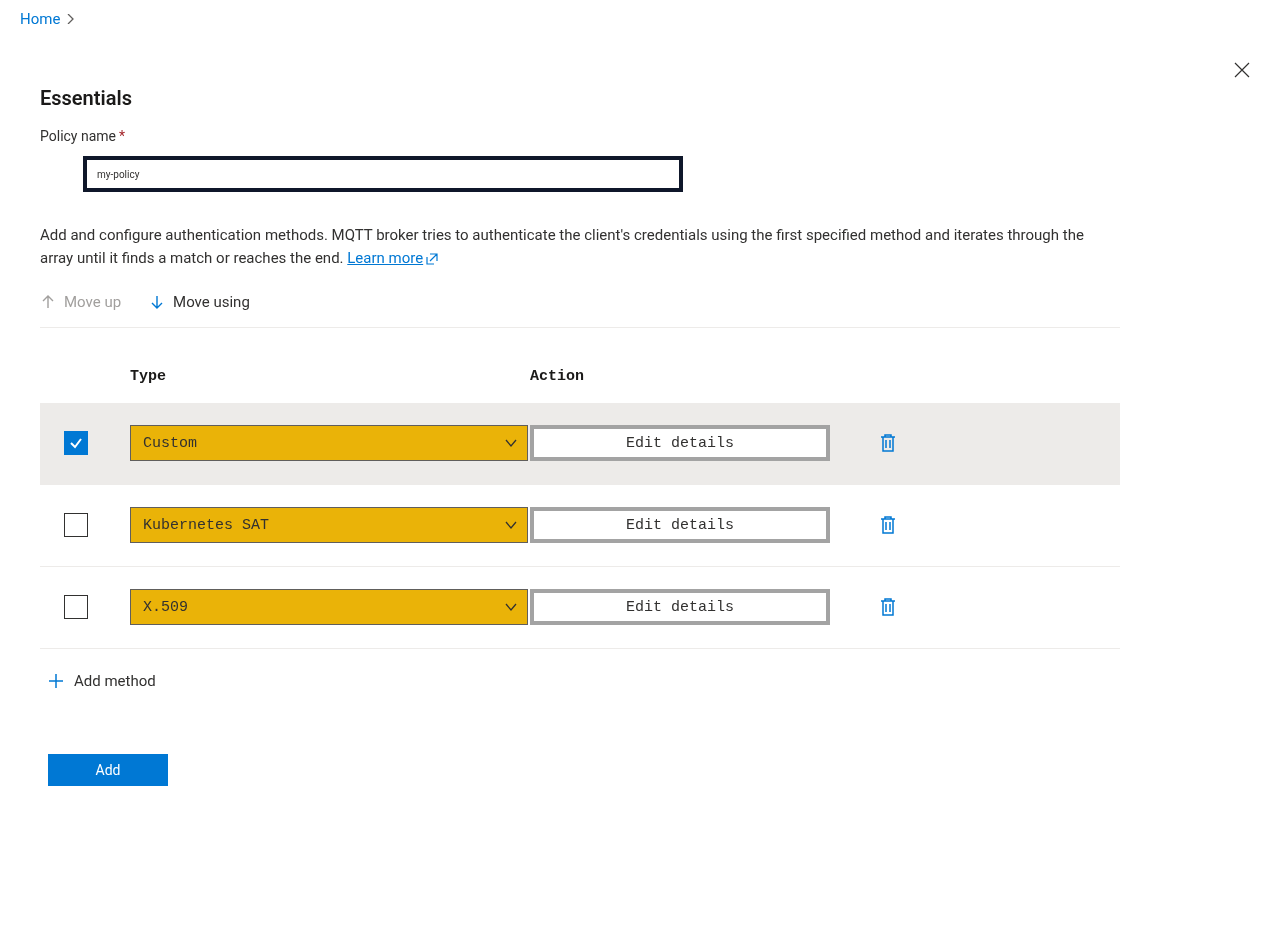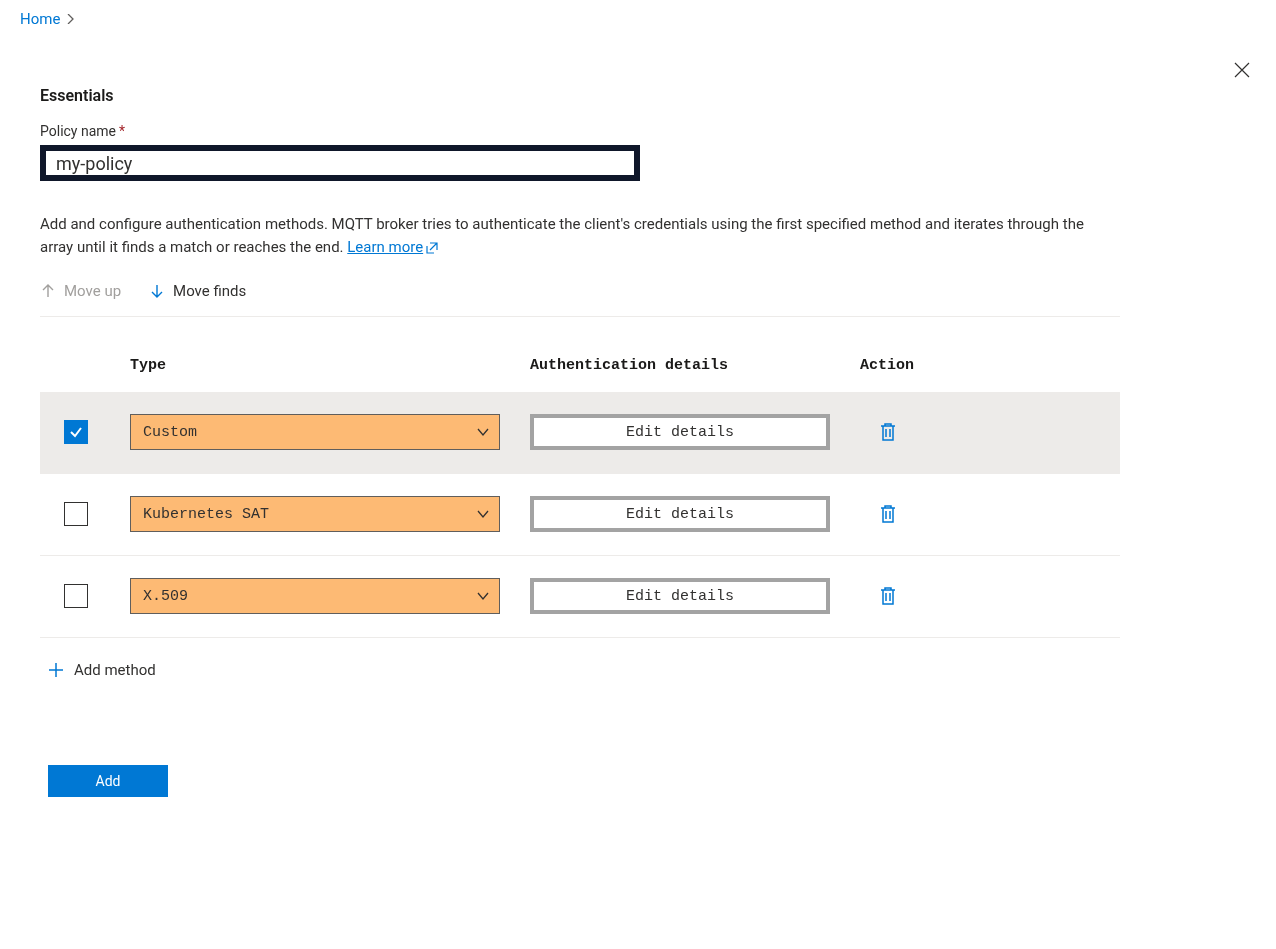--- a/index.html
+++ b/index.html
@@ -62,41 +62,42 @@
     cursor: pointer;
     color: #323130;
   }
 
   .content {
     padding: 40px 20px 0 20px;
     max-width: 1120px;
   }
 
   .section-heading {
-    font-size: 16px;
+    font-size: 20px;
     font-weight: 600;
     margin: 0 0 18px 0;
     color: #1b1a19;
   }
 
   .field-label {
     font-size: 14px;
-    margin-bottom: 6px;
+    margin-bottom: 12px;
     color: #323130;
   }
   .required { color: #A4262C; margin-left: 3px; }
 
   .text-input {
     width: 600px;
     height: 36px;
-    border: 6px solid #0f172a;
-    font-size: 18px;
+    border: 4px solid #0f172a;
+    font-size: 10px;
     padding: 4px 10px;
     font-family: inherit;
     color: #323130;
+    margin-left: 43px;
   }
 
   .section-auth { margin-top: 32px; }
   .section-auth .section-heading { margin-bottom: 10px; }
   .desc {
     font-size: 15px;
     line-height: 1.55;
     color: #323130;
     max-width: 1050px;
     margin-top: 28px;
@@ -169,22 +170,22 @@
     cursor: pointer;
   }
   .checkbox.checked {
     background: #0078D4;
     border-color: #0078D4;
   }
 
   .type-select {
     height: 36px;
     border: 1px solid #605e5c;
-    background: #fdba74;
-    width: 370px;
+    background: #eab308;
+    width: 398px;
     display: flex;
     align-items: center;
     justify-content: space-between;
     padding: 0 10px 0 12px;
     font-size: 15px;
     cursor: pointer;
   }
 
   .edit-btn {
     height: 36px;
@@ -215,21 +216,21 @@
     background: none;
     border: none;
     font-size: 15px;
     color: #323130;
     cursor: pointer;
     font-family: inherit;
   }
   .add-method .plus { color: #0078D4; }
 
   .footer {
-    margin-top: 84px;
+    margin-top: 62px;
     padding-left: 8px;
   }
   .primary-btn {
     background: #0078D4;
     color: #fff;
     border: none;
     min-width: 120px;
     height: 32px;
     font-size: 14px;
     font-weight: 400;
@@ -291,29 +292,28 @@
             </svg>
         </span>
         <span>Move up</span>
       </button>
       <button class="move-btn enabled">
         <span class="arrow icon">
           <svg width="16" height="16" viewBox="0 0 16 16">
               <path d="M8 2 V14 M3 9 L8 14 L13 9" fill="none" stroke="currentColor" stroke-width="1.4"></path>
             </svg>
         </span>
-        <span>Move finds</span>
+        <span>Move using</span>
       </button>
     </div>
 
     <div class="method-table">
       <div class="method-header">
         <div></div>
         <div>Type</div>
-        <div>Authentication details</div>
         <div>Action</div>
       </div>
 
       <div class="method-row selected">
         <div class="checkbox-cell">
           <span class="checkbox checked">
             <svg width="14" height="14" viewBox="0 0 14 14">
                 <path d="M2 7 L6 11 L12 3" fill="none" stroke="#fff" stroke-width="2"></path>
               </svg>
           </span>

